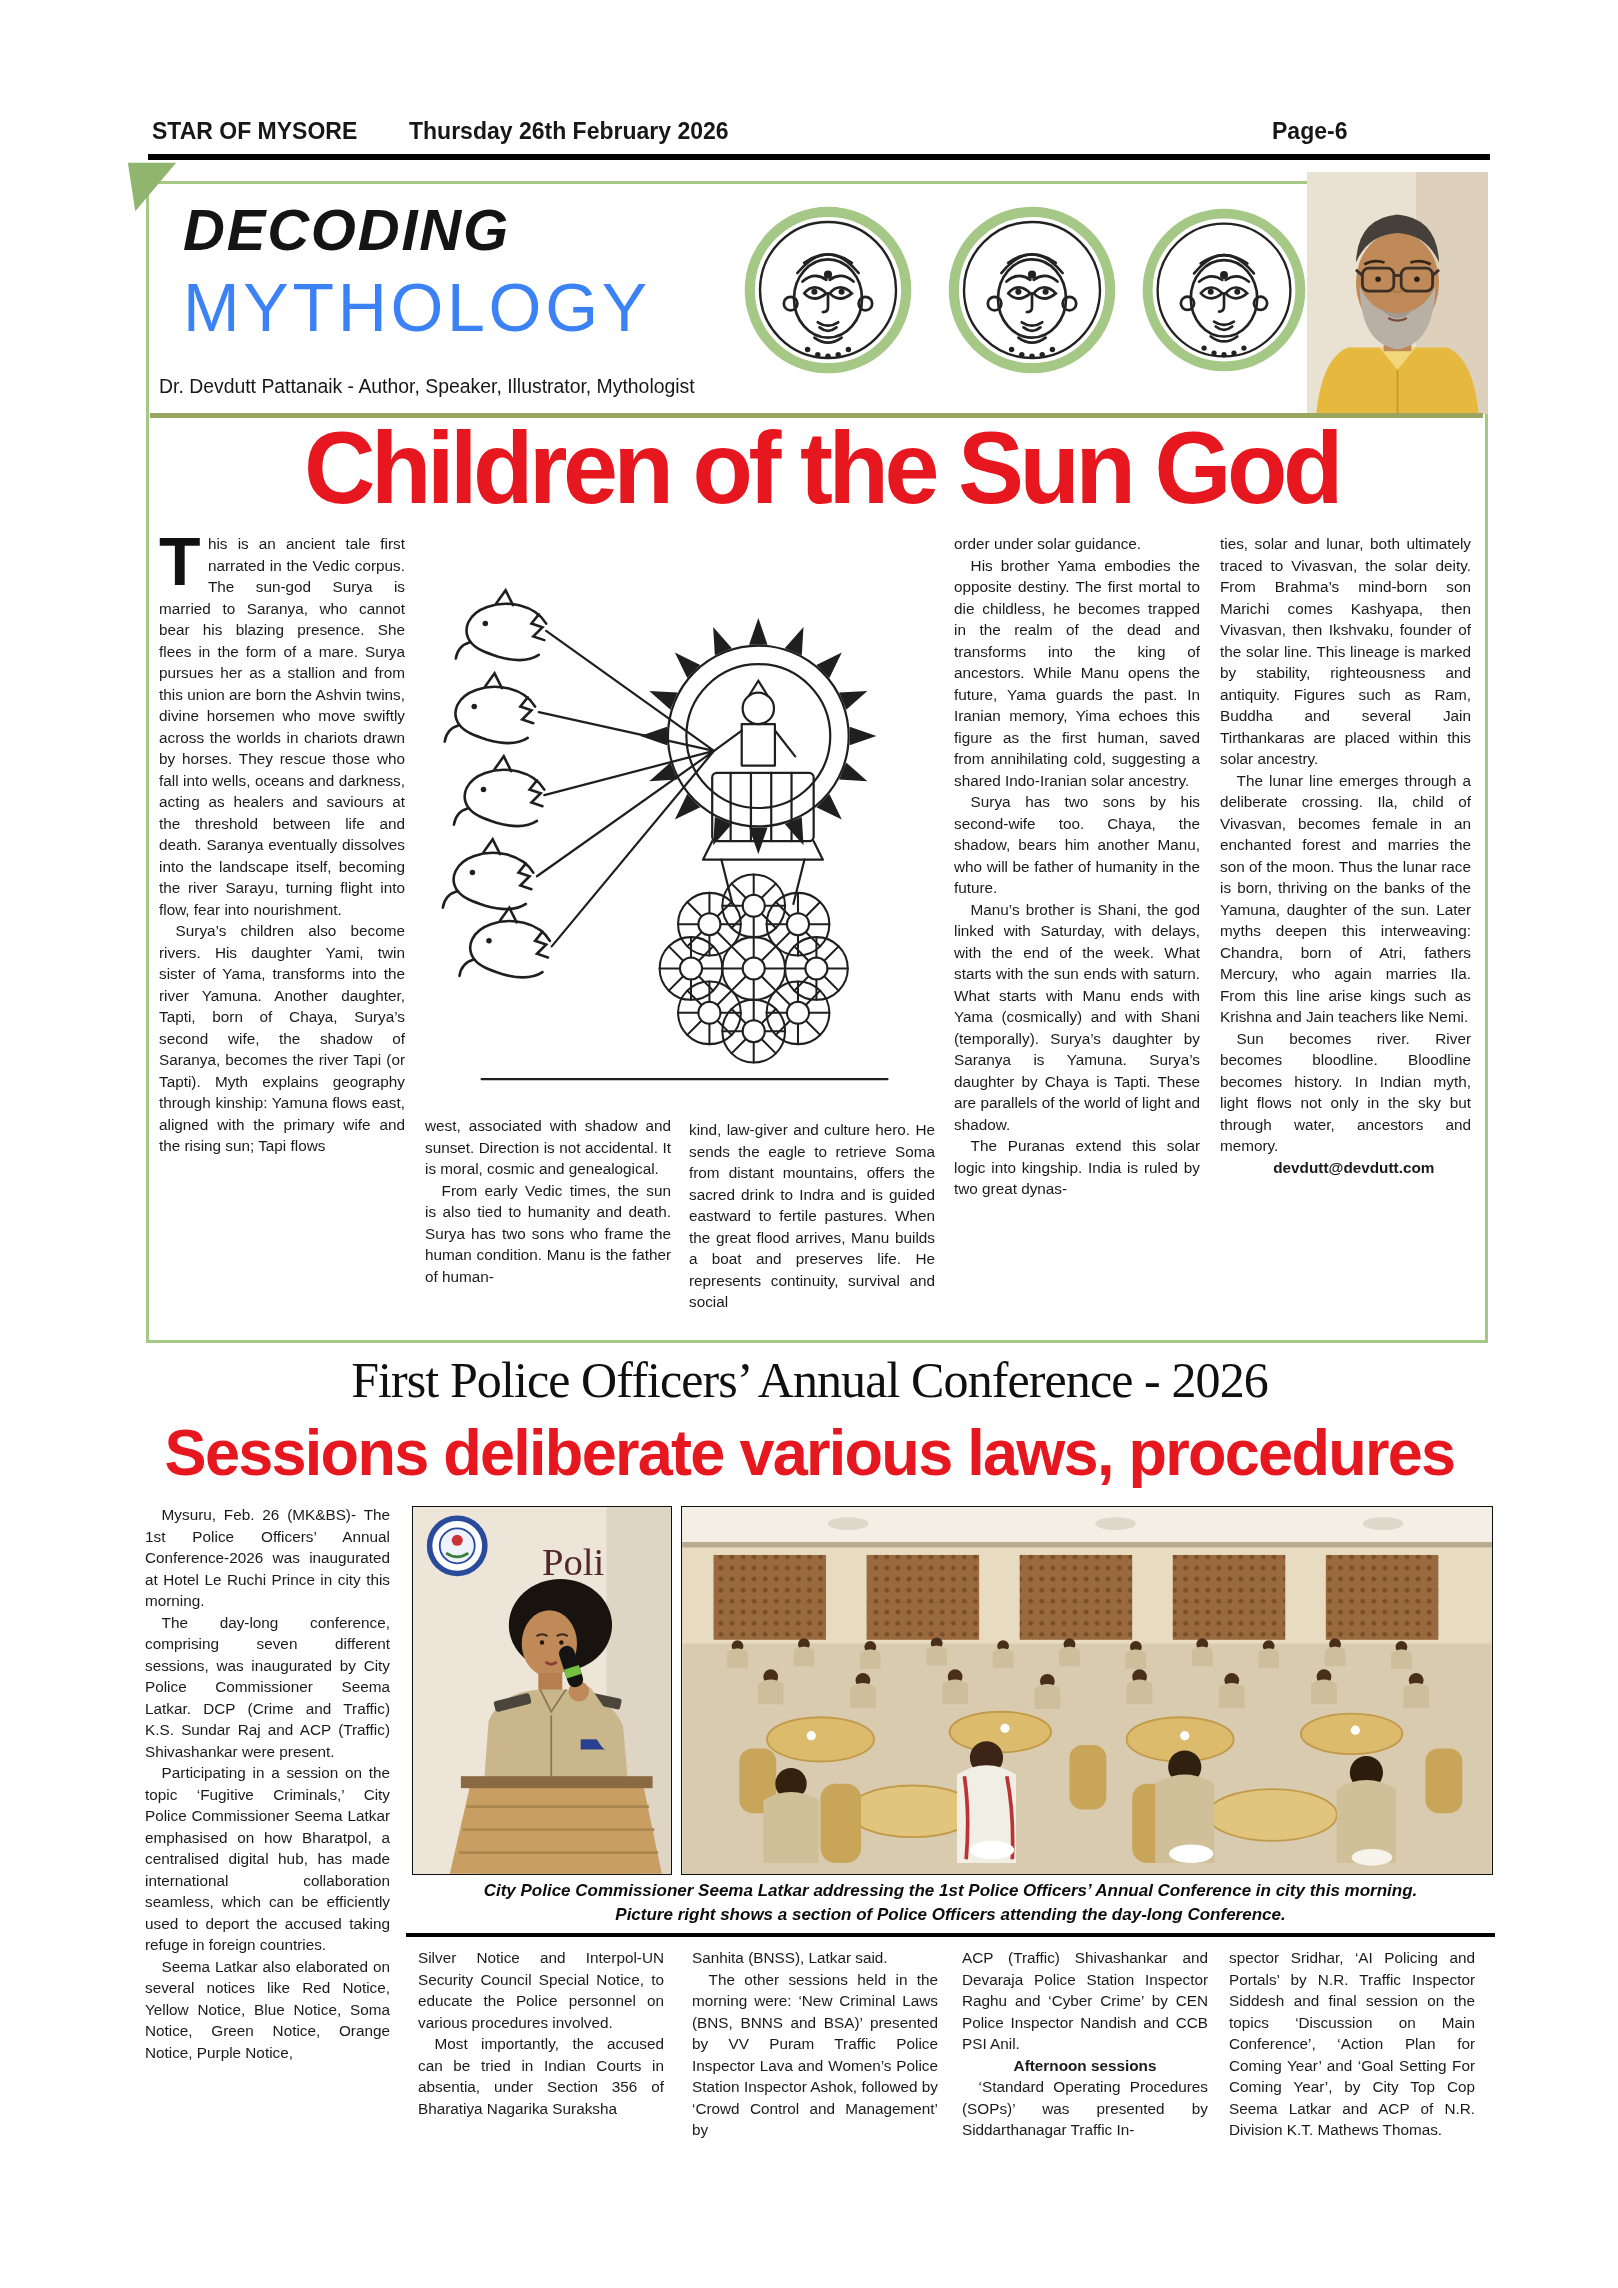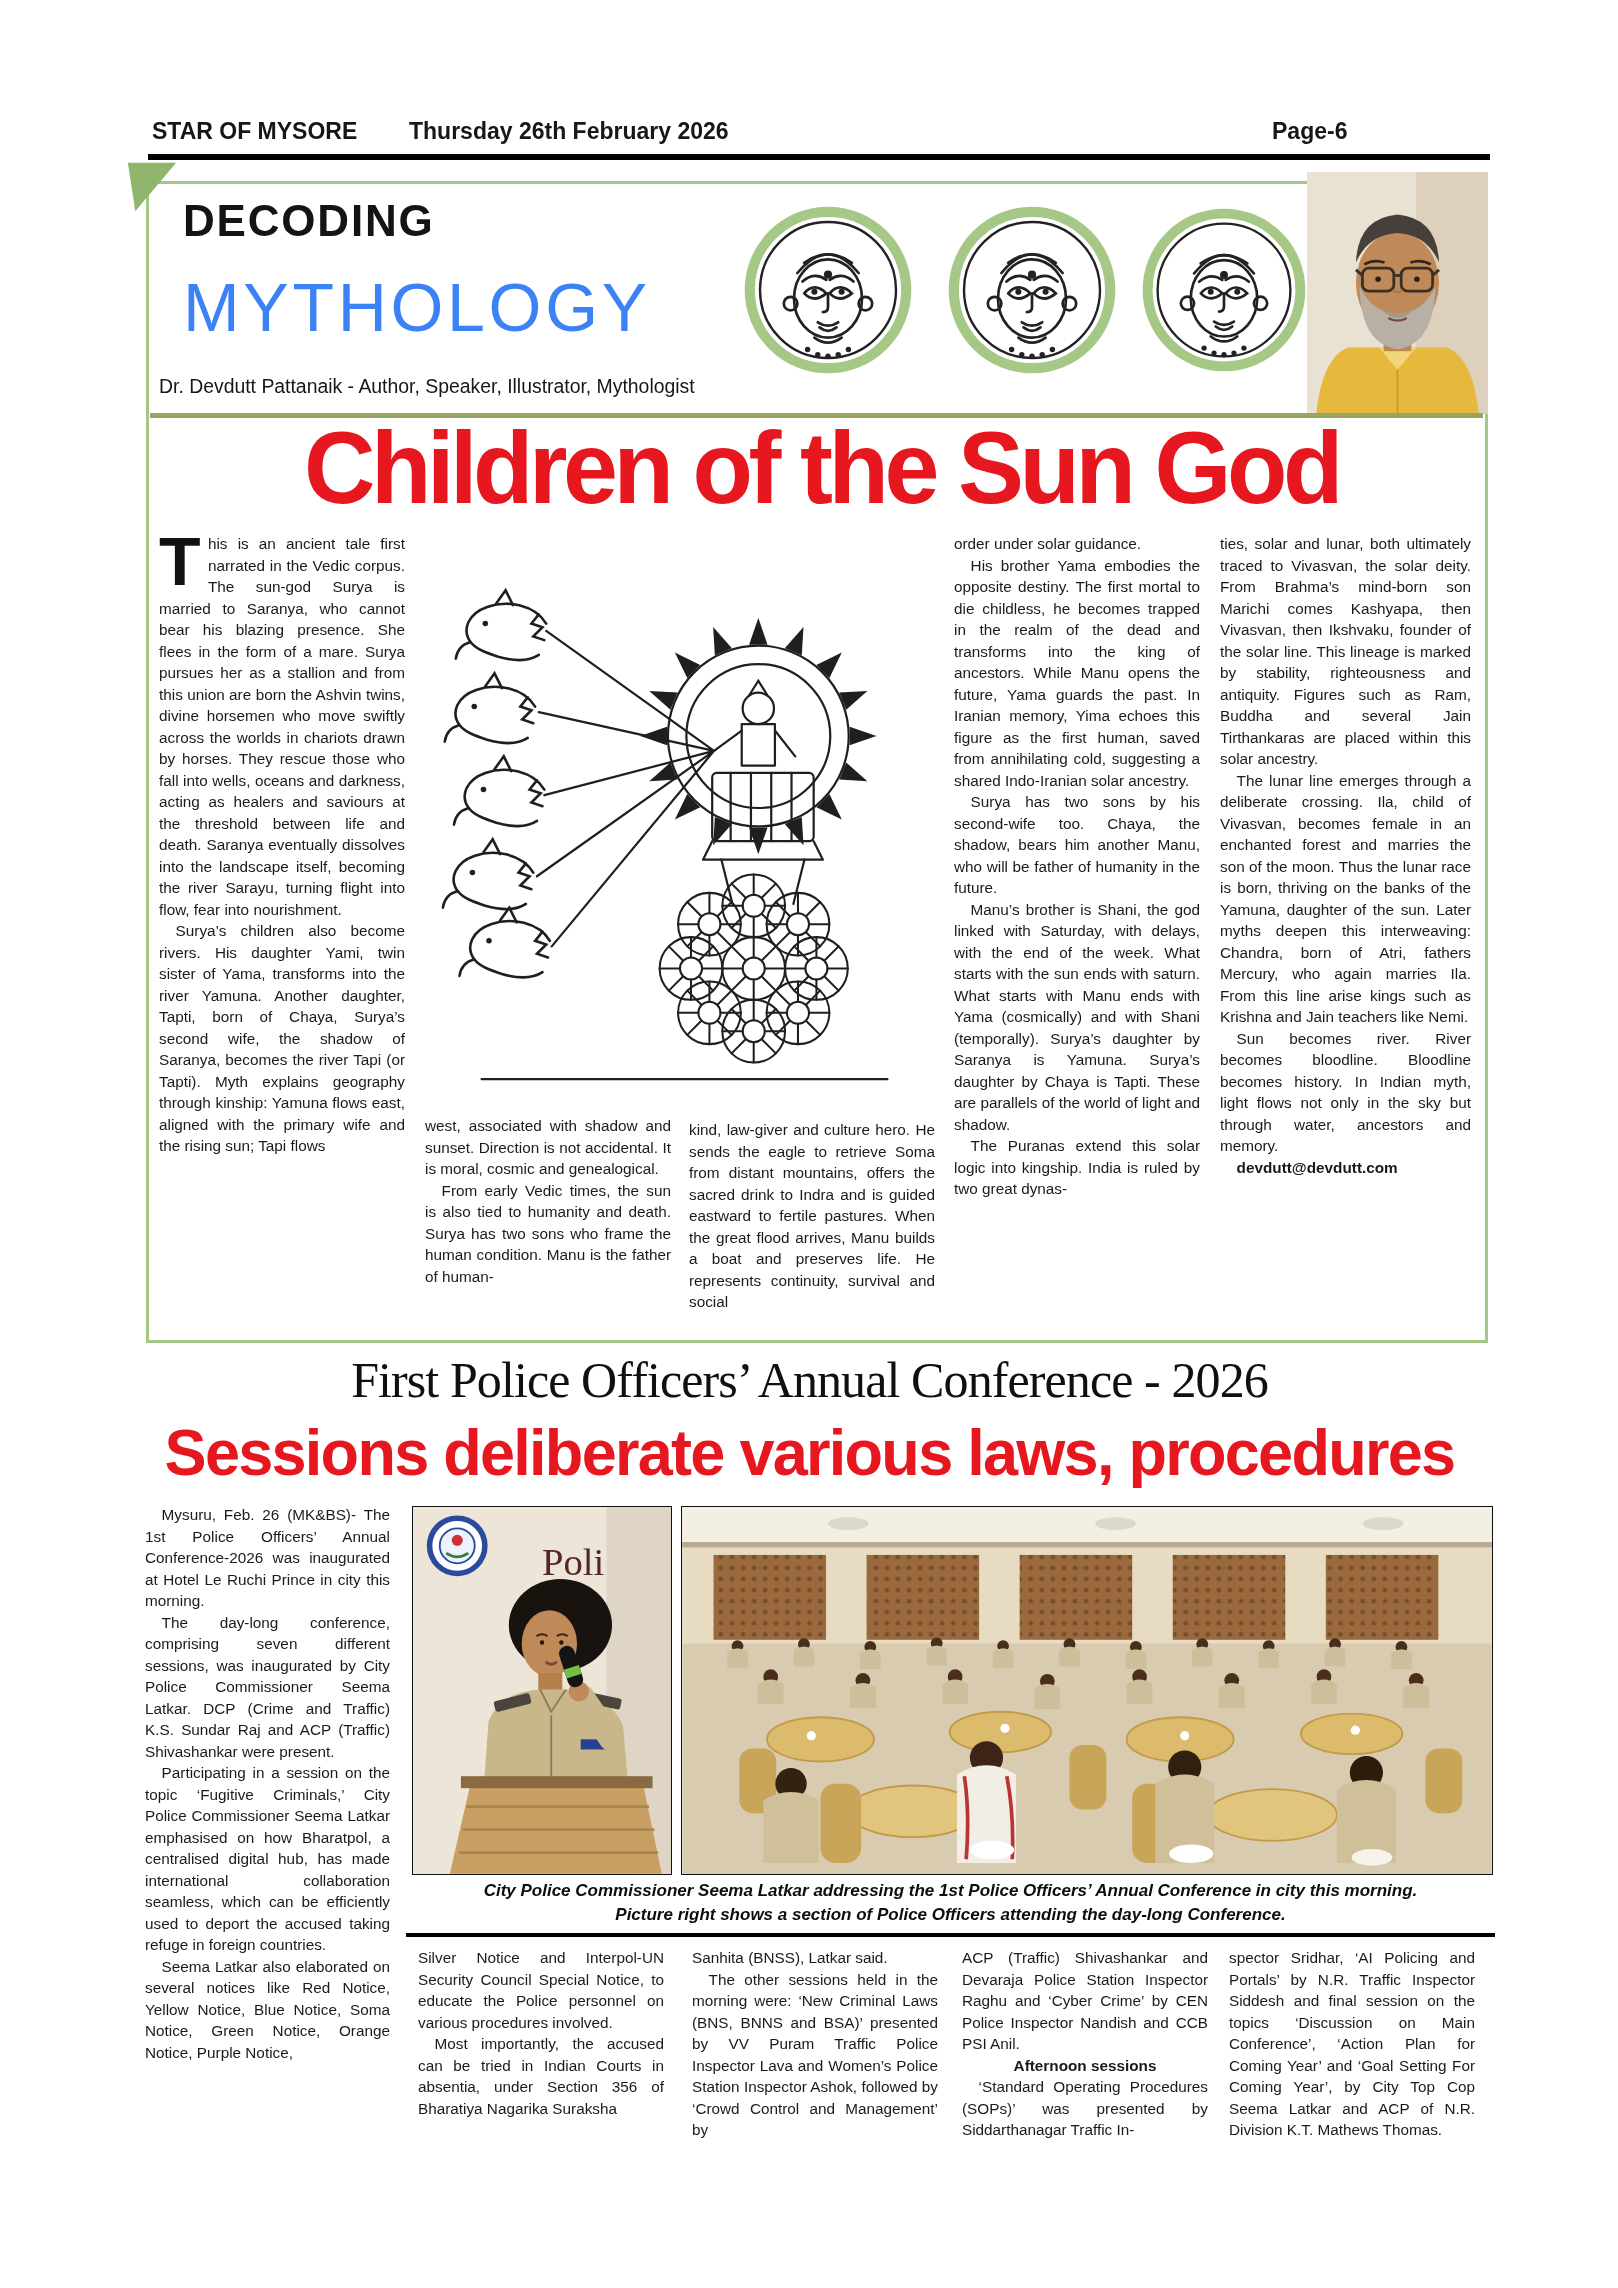--- a/index.html
+++ b/index.html
@@ -17,35 +17,35 @@
   .col{font-size:15.3px;line-height:21.5px;text-align:justify;color:#1a1a1a;overflow:hidden;}
   .col p{margin:0;}
   .col p + p{text-indent:16.6px;}
   .col p.indent{text-indent:16.6px;}
   .dropcap{
     float:left;font-size:68px;line-height:52px;font-weight:bold;
     padding:1.8px 7.4px 0 0;color:#111;
   }
   .hdr{font-size:23px;font-weight:bold;white-space:nowrap;}
   .rule{background:#000;}
-  .masthead1{font-size:44px;font-weight:700;letter-spacing:1.8px;color:#141414;white-space:nowrap;}
+  .masthead1{font-size:58px;font-weight:700;letter-spacing:1.8px;color:#141414;white-space:nowrap;font-style:italic;}
   .masthead2{font-size:68px;font-weight:400;letter-spacing:3.7px;color:#3b82f6;white-space:nowrap;}
   .byline{font-size:19.4px;white-space:nowrap;}
   .headline-red{
     font-weight:700;color:var(--red);text-align:center;white-space:nowrap;
     transform:scaleX(0.97);transform-origin:center;
   }
   .a1-head{font-size:102px;letter-spacing:-4.6px;line-height:103px;}
   .a2-head{font-size:65px;letter-spacing:-1.8px;line-height:68px;}
   .kicker{
     font-family:"Liberation Serif", serif;font-size:50px;color:#101010;
     text-align:center;white-space:nowrap;letter-spacing:-0.9px;
   }
   .caption{font-size:17px;font-weight:bold;font-style:italic;text-align:center;color:#0d0d0d;}
-  .email-line{font-weight:bold;text-align:left;}
+  .email-line{font-weight:bold;text-align:center;}
   .sect-head{font-weight:bold;text-align:center;text-indent:0 !important;}
   svg{display:block;}
 </style>
 </head>
 <body>
 
 <div class="abs hdr" style="left:152px;top:118px;">STAR OF MYSORE</div>
 <div class="abs hdr" style="left:409px;top:118px;">Thursday 26th February 2026</div>
 <div class="abs hdr" style="left:1272px;top:118px;">Page-6</div>
 <div class="abs rule" style="left:148px;top:154px;width:1342px;height:5.5px;"></div>

